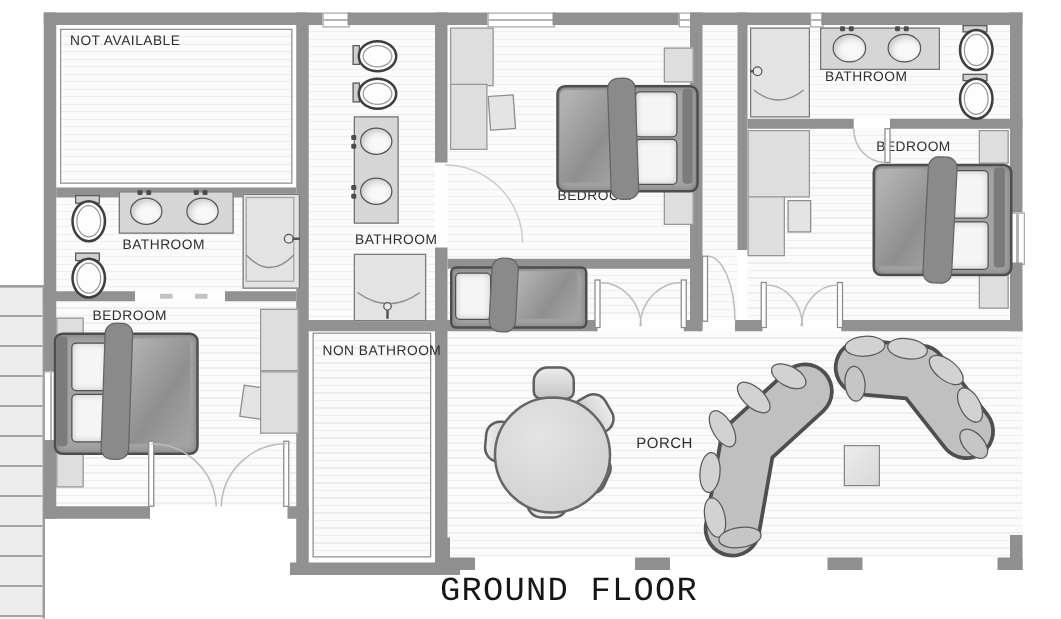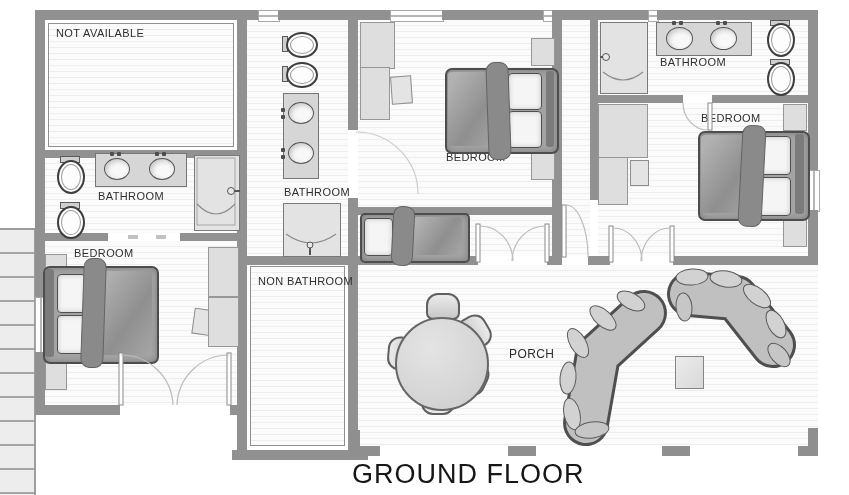--- a/index.html
+++ b/index.html
@@ -105,21 +105,21 @@
 
   <div class="label" style="left:56px;top:27px;">NOT AVAILABLE</div>
   <div class="label" style="left:98px;top:190px;">BATHROOM</div>
   <div class="label" style="left:74px;top:247px;">BEDROOM</div>
   <div class="label" style="left:284px;top:186px;">BATHROOM</div>
   <div class="label" style="left:258px;top:275px;">NON BATHROOM</div>
   <div class="label" style="left:446px;top:151px;">BEDROOM</div>
   <div class="label" style="left:660px;top:56px;">BATHROOM</div>
   <div class="label" style="left:701px;top:112px;">BEDROOM</div>
   <div class="label big" style="left:509px;top:347px;">PORCH</div>
-  <div class="title" style="left:352px;top:459px;">GROUND FLOOR</div>
+  <div class="title" style="left:352px;top:459px;font-family:Liberation Mono, monospace;">GROUND FLOOR</div>
 
   <div class="tank" style="left:60px;top:156px;width:18px;height:5px;"></div>
   <div class="toilet" style="left:57px;top:160px;width:24px;height:30px;"></div>
   <div class="tank" style="left:60px;top:202px;width:18px;height:5px;"></div>
   <div class="toilet" style="left:57px;top:206px;width:24px;height:29px;"></div>
   <div class="vanity" style="left:95px;top:153px;width:90px;height:32px;"></div>
   <div class="sink" style="left:104px;top:158px;width:24px;height:20px;"></div>
   <div class="sink" style="left:149px;top:158px;width:24px;height:20px;"></div>
   <div class="faucet" style="left:110px;top:152px;"></div>
   <div class="faucet" style="left:155px;top:152px;"></div>

